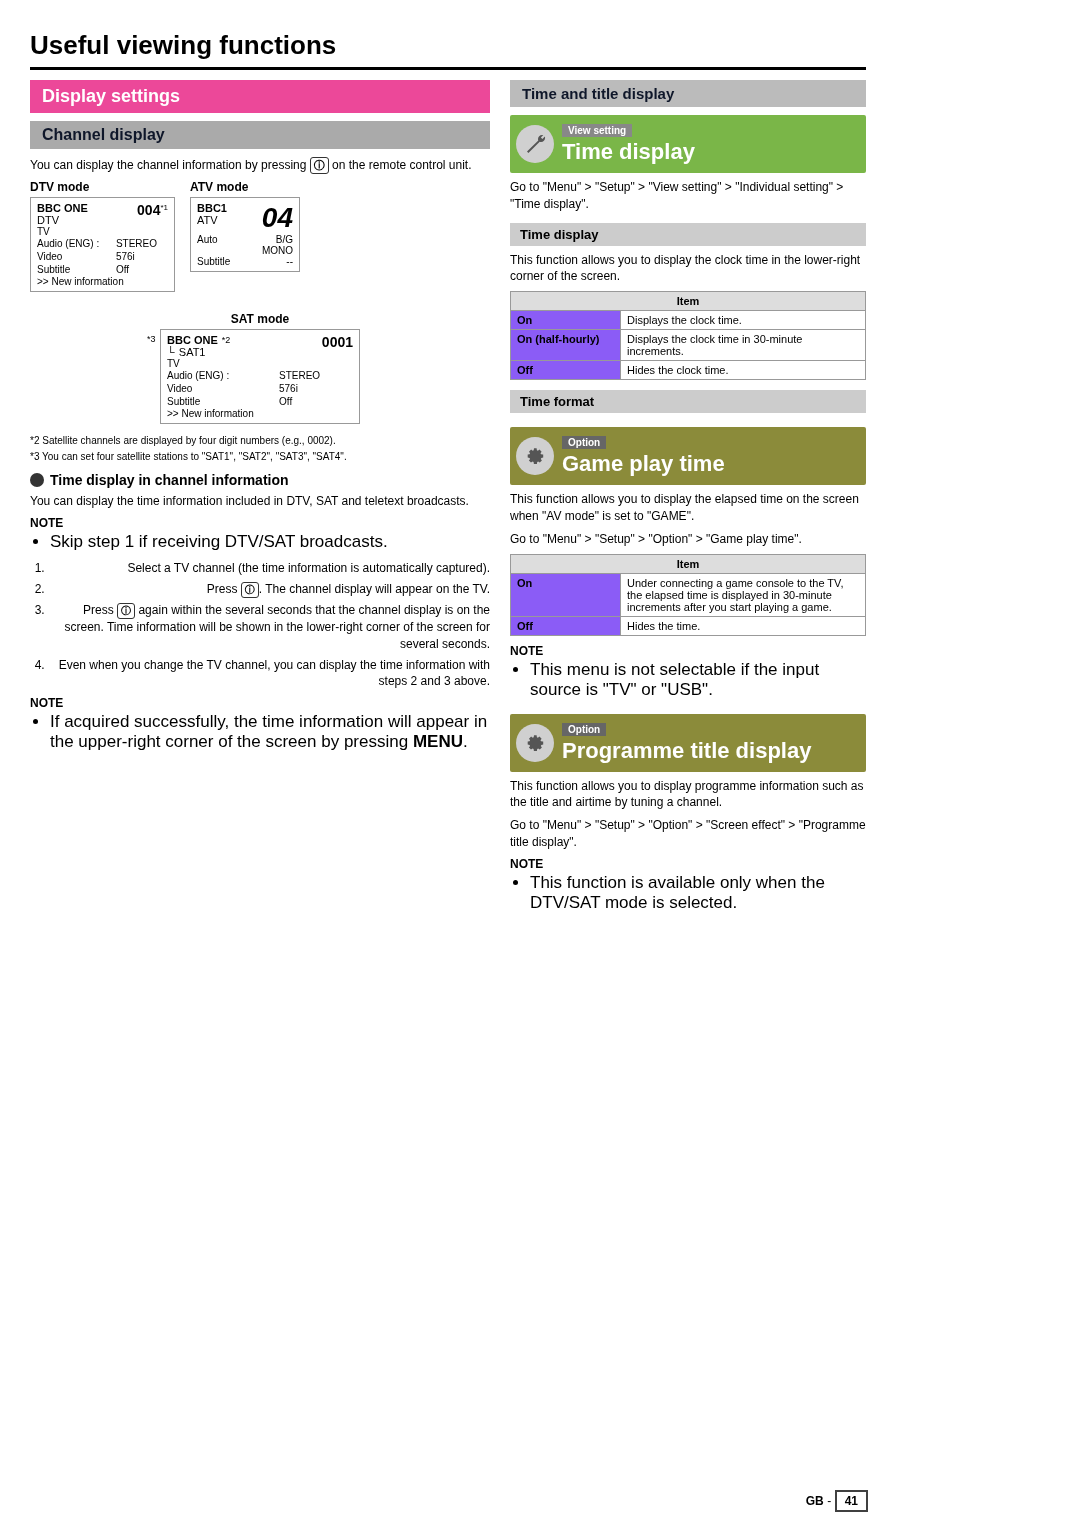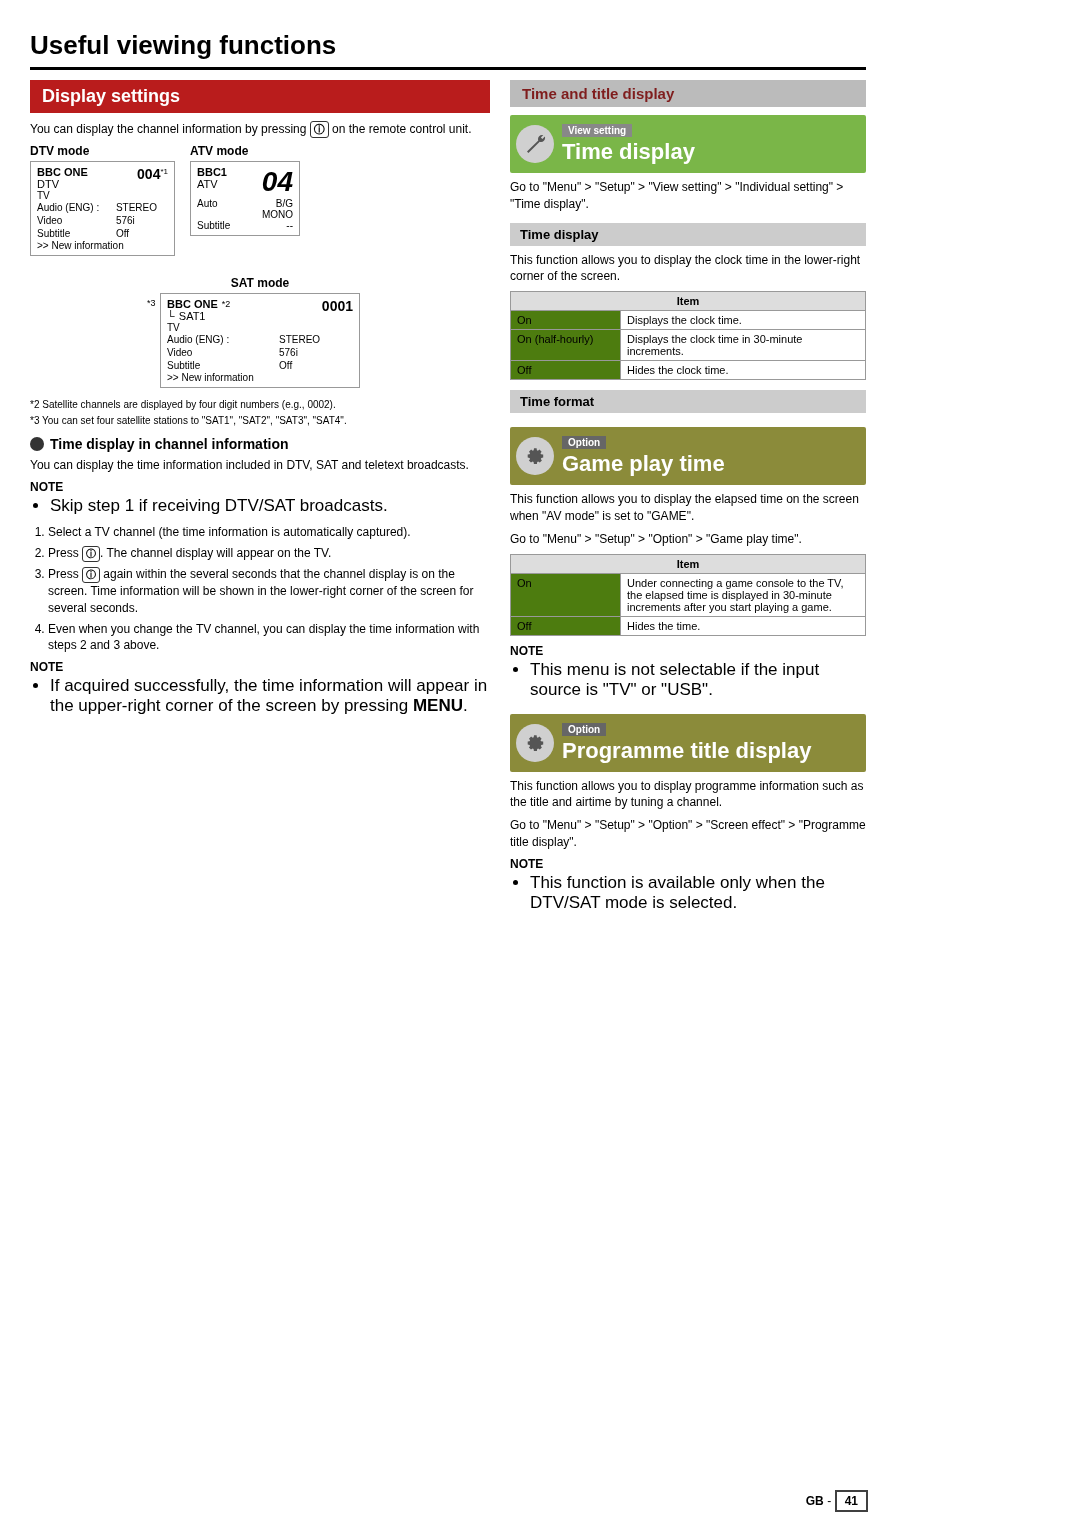--- a/index.html
+++ b/index.html
@@ -31,30 +31,30 @@
       margin-top: 0;
     }
     .left-col {
       width: 460px;
       flex-shrink: 0;
     }
     .right-col {
       flex: 1;
     }
     .section-header-black {
-      background: #b91c1c;
+      background: #ec4899;
       color: #fff;
       font-size: 18px;
       font-weight: bold;
       padding: 6px 12px;
       margin-bottom: 8px;
     }
     .section-header-gray {
       background: #aaa;
-      color: #7f1d1d;
+      color: #0f172a;
       font-size: 16px;
       font-weight: bold;
       padding: 5px 12px;
       margin-bottom: 8px;
     }
     .sub-section-header {
       background: #ccc;
       color: #000;
       font-size: 13px;
       font-weight: bold;
@@ -155,20 +155,21 @@
       margin-left: 12px;
     }
     ol {
       margin-left: 18px;
       margin-bottom: 6px;
     }
     ol li {
       font-size: 12px;
       line-height: 1.4;
       margin-bottom: 4px;
+      text-align: right;
     }
     
     .data-table {
       width: 100%;
       border-collapse: collapse;
       margin-bottom: 8px;
       font-size: 11px;
     }
     .data-table th {
       background: #ddd;
@@ -176,23 +177,23 @@
       padding: 3px 6px;
       text-align: center;
       font-weight: bold;
     }
     .data-table td {
       border: 1px solid #999;
       padding: 3px 6px;
       vertical-align: top;
     }
     .data-table td:first-child {
-      font-weight: normal;
+      font-weight: bold;
       width: 110px;
-      background: #4d7c0f;
+      background: #8b5cf6;
     }
     
     .page-number {
       position: absolute;
       bottom: 20px;
       right: 30px;
       font-size: 13px;
     }
     .page-num-box {
       display: inline-block;
@@ -218,20 +219,21 @@
 <div class="page">
 
   <div class="main-title">Useful viewing functions</div>
 
   <div class="two-col">
 
     <div class="left-col">
 
       <div class="section-header-black">Display settings</div>
 
+      <div class="section-header-gray">Channel display</div>
 
       <p class="body-text">
         <span>You can display the channel information by pressing</span>
         <span style="display:inline-block;border:1px solid #333;border-radius:3px;padding:0 3px;font-size:11px;font-weight:bold;">ⓘ</span>
         <span>on the remote control unit.</span>
       </p>
 
       <div class="mode-boxes">
 
         <div>

